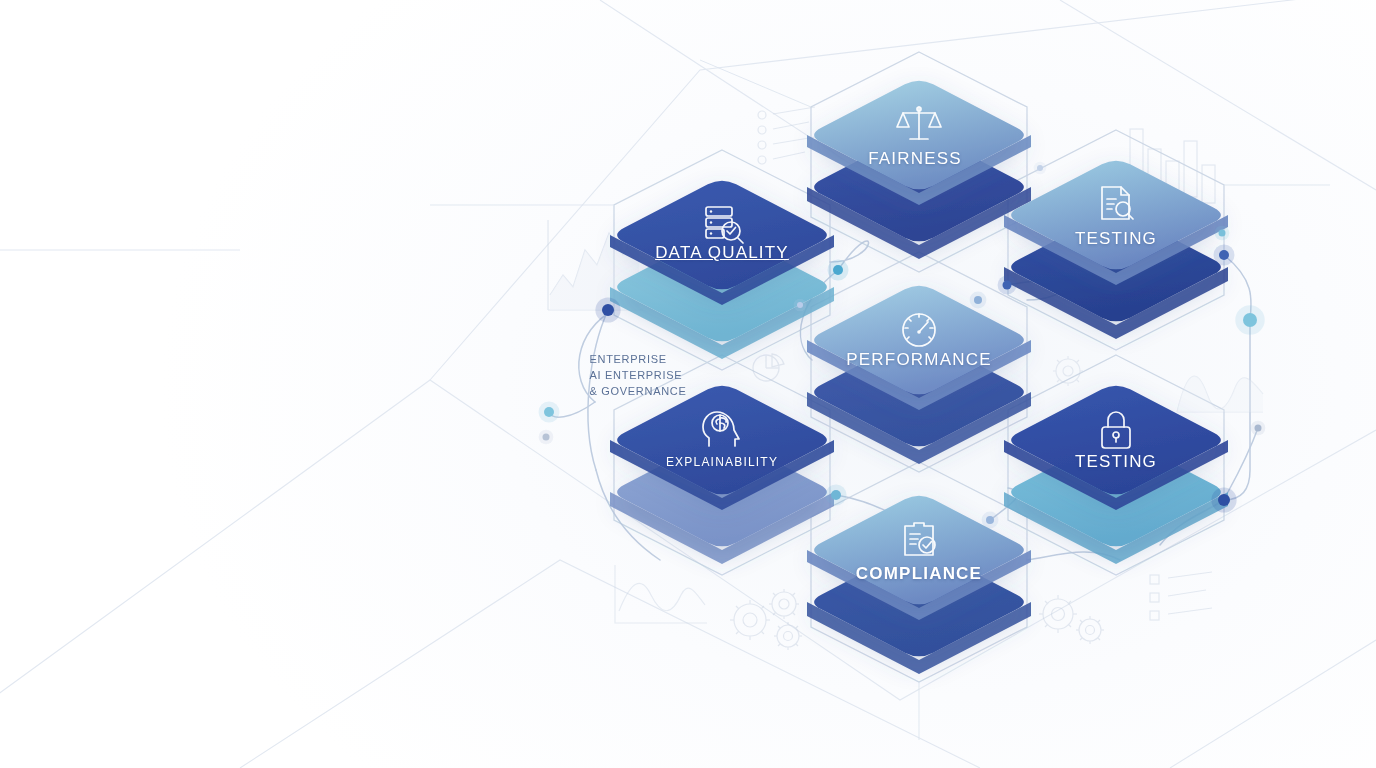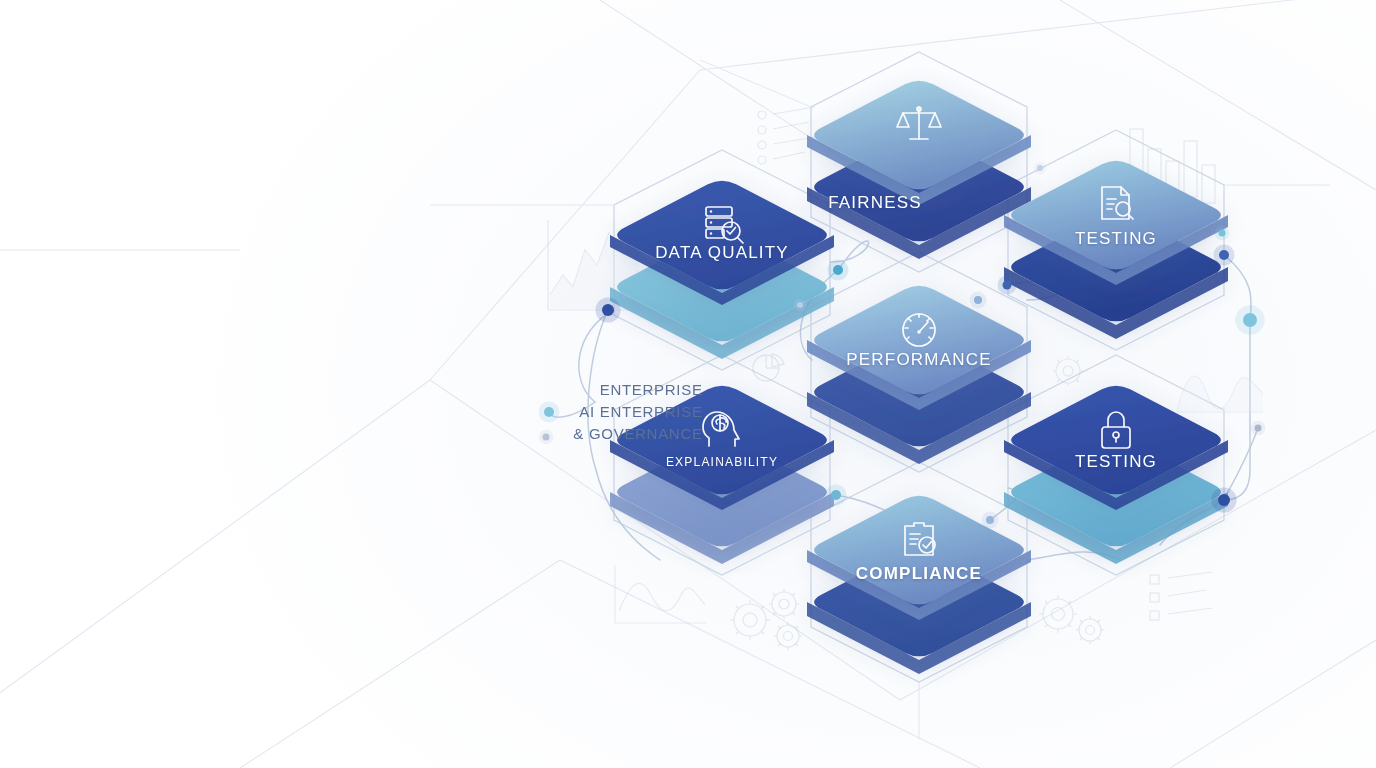--- a/index.html
+++ b/index.html
@@ -30,27 +30,26 @@
     text-shadow:0 1px 3px rgba(30,55,110,.35);
     pointer-events:none;
   }
   .node-label.sm{font-size:12px;}
 
   
   #caption{
     position:absolute;
     left:638px;top:376px;
     transform:translate(-50%,-50%);
-    text-align:right;
+    text-align:left;
     color:#5a7096;
-    font-size:15px;
+    font-size:11px;
     line-height:1.45;
     letter-spacing:.7px;
     white-space:nowrap;
-    margin-top:36px;
   }
   #caption div{display:block;}
 </style>
 </head>
 <body>
 
 <div id="stage">
 
   <svg class="layer" viewBox="0 0 1376 768">
     <defs>
@@ -567,22 +566,22 @@
               <path d="M-9 4 L-3 4"></path>
         <circle cx="8" cy="5" r="8"></circle>
         <path d="M4 5 L7 8 L12.5 1.5"></path>
             </g>
           </g>
         </g>
       </g>
   </svg>
 
   <div id="labels-root" class="layer">
-      <div class="node-label" style="left: 722px; top: 253px;">DATA QUALITY</div>
-      <div class="node-label" style="left: 875px; top: 159px; margin-top: 44px;">FAIRNESS</div>
+      <div class="node-label" style="left: 722px; top: 253px; text-decoration: underline;">DATA QUALITY</div>
+      <div class="node-label" style="left: 915px; top: 159px;">FAIRNESS</div>
       <div class="node-label" style="left: 1116px; top: 239px;">TESTING</div>
       <div class="node-label" style="left: 919px; top: 360px;">PERFORMANCE</div>
       <div class="node-label sm" style="left: 722px; top: 462px;">EXPLAINABILITY</div>
       <div class="node-label" style="left: 1116px; top: 462px;">TESTING</div>
       <div class="node-label" style="left: 919px; top: 574px; font-weight: bold;">COMPLIANCE</div>
     </div>
 
   <svg class="layer" viewBox="0 0 1376 768">
     <g id="dots-root">
         <circle cx="838" cy="270" r="10.5" fill="#4aa8cf" opacity=".18"></circle>

